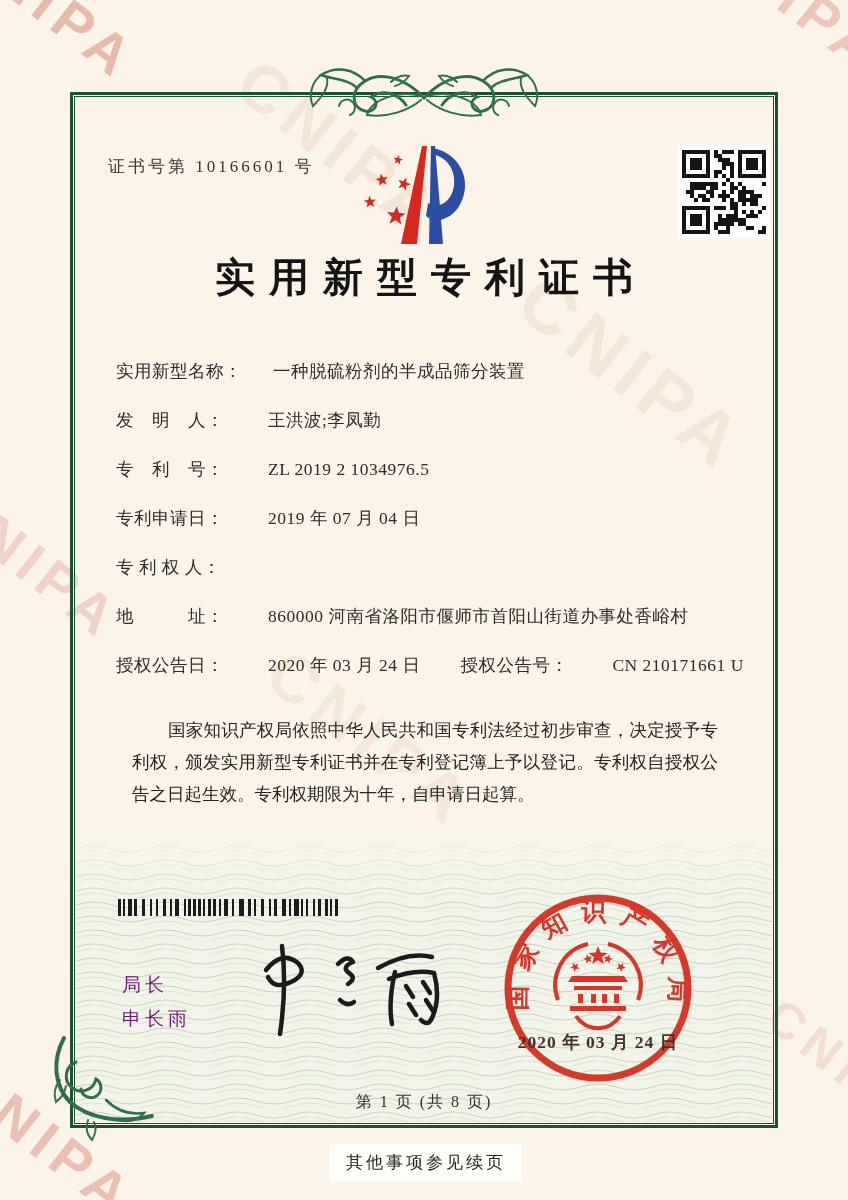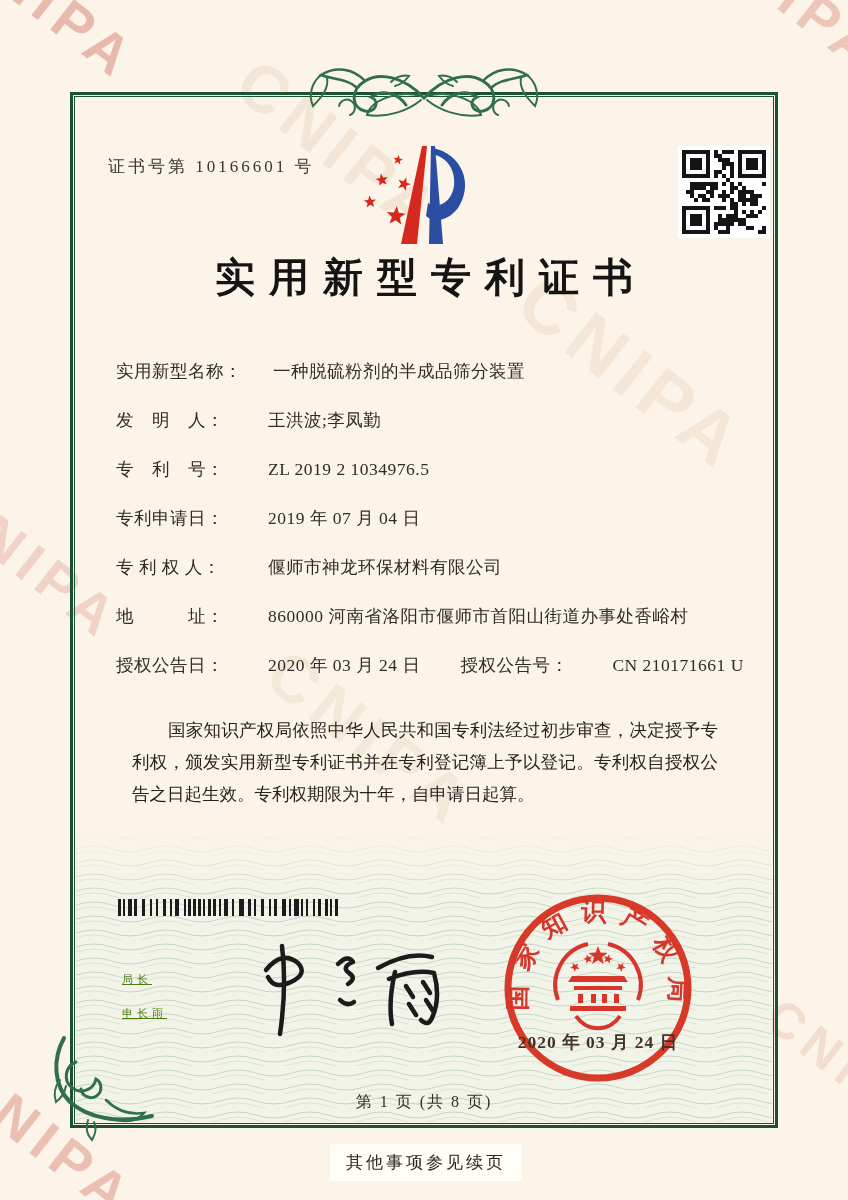--- a/index.html
+++ b/index.html
@@ -61,21 +61,21 @@
     position:absolute;left:116px;top:698px;width:618px;
     font-size:17.5px;line-height:32px;color:#26231f;text-align:justify;
   }
   .body-text p{margin:16px;text-indent:36px;}
 
   
   .barcode{position:absolute;left:118px;top:899px;width:220px;height:17px;font-size:0;}
   .barcode i{display:inline-block;height:17px;vertical-align:top;}
   .bar-d{background:#1c1c1c;}
   .sig-label{position:absolute;font-family:"Liberation Sans","DejaVu Sans",sans-serif;
-    font-size:11px;letter-spacing:4px;color:#4d7c0f;text-decoration:underline;}
+    font-size:19px;letter-spacing:4px;color:#701a75;}
   .sig-title{left:122px;top:972px;}
   .sig-name{left:122px;top:1006px;}
   .signature{position:absolute;left:238px;top:938px;}
   .seal{position:absolute;left:498px;top:888px;}
   .seal-text{font-size:25px;font-weight:700;letter-spacing:13px;fill:#d5281e;}
   .seal-date{font-size:17.5px;letter-spacing:1px;fill:#38231c;font-weight:600;}
   .page-info{position:absolute;left:0;top:1092px;width:848px;text-align:center;
     font-size:16px;letter-spacing:2px;color:#33302b;}
   .cont-note{position:absolute;left:330px;top:1144px;background:#fffdf7;
     padding:7px 16px;font-size:17px;letter-spacing:3px;color:#2b2824;}
@@ -302,21 +302,20 @@
     <div class="frow">
       <span class="flabel">专　利　号：</span>
       <span class="fvalue">ZL 2019 2 1034976.5</span>
     </div>
     <div class="frow">
       <span class="flabel">专利申请日：</span>
       <span class="fvalue">2019 年 07 月 04 日</span>
     </div>
     <div class="frow">
       <span class="flabel">专 利 权 人：</span>
-      <span class="fvalue">偃师市神龙环保材料有限公司</span>
     </div>
     <div class="frow">
       <span class="flabel">地　　　址：</span>
       <span class="fvalue">860000 河南省洛阳市偃师市首阳山街道办事处香峪村</span>
     </div>
     <div class="frow">
       <span class="flabel">授权公告日：</span>
       <span class="fvalue">2020 年 03 月 24 日</span>
       <span class="fpair2">
         <span class="flabel">授权公告号：</span>

